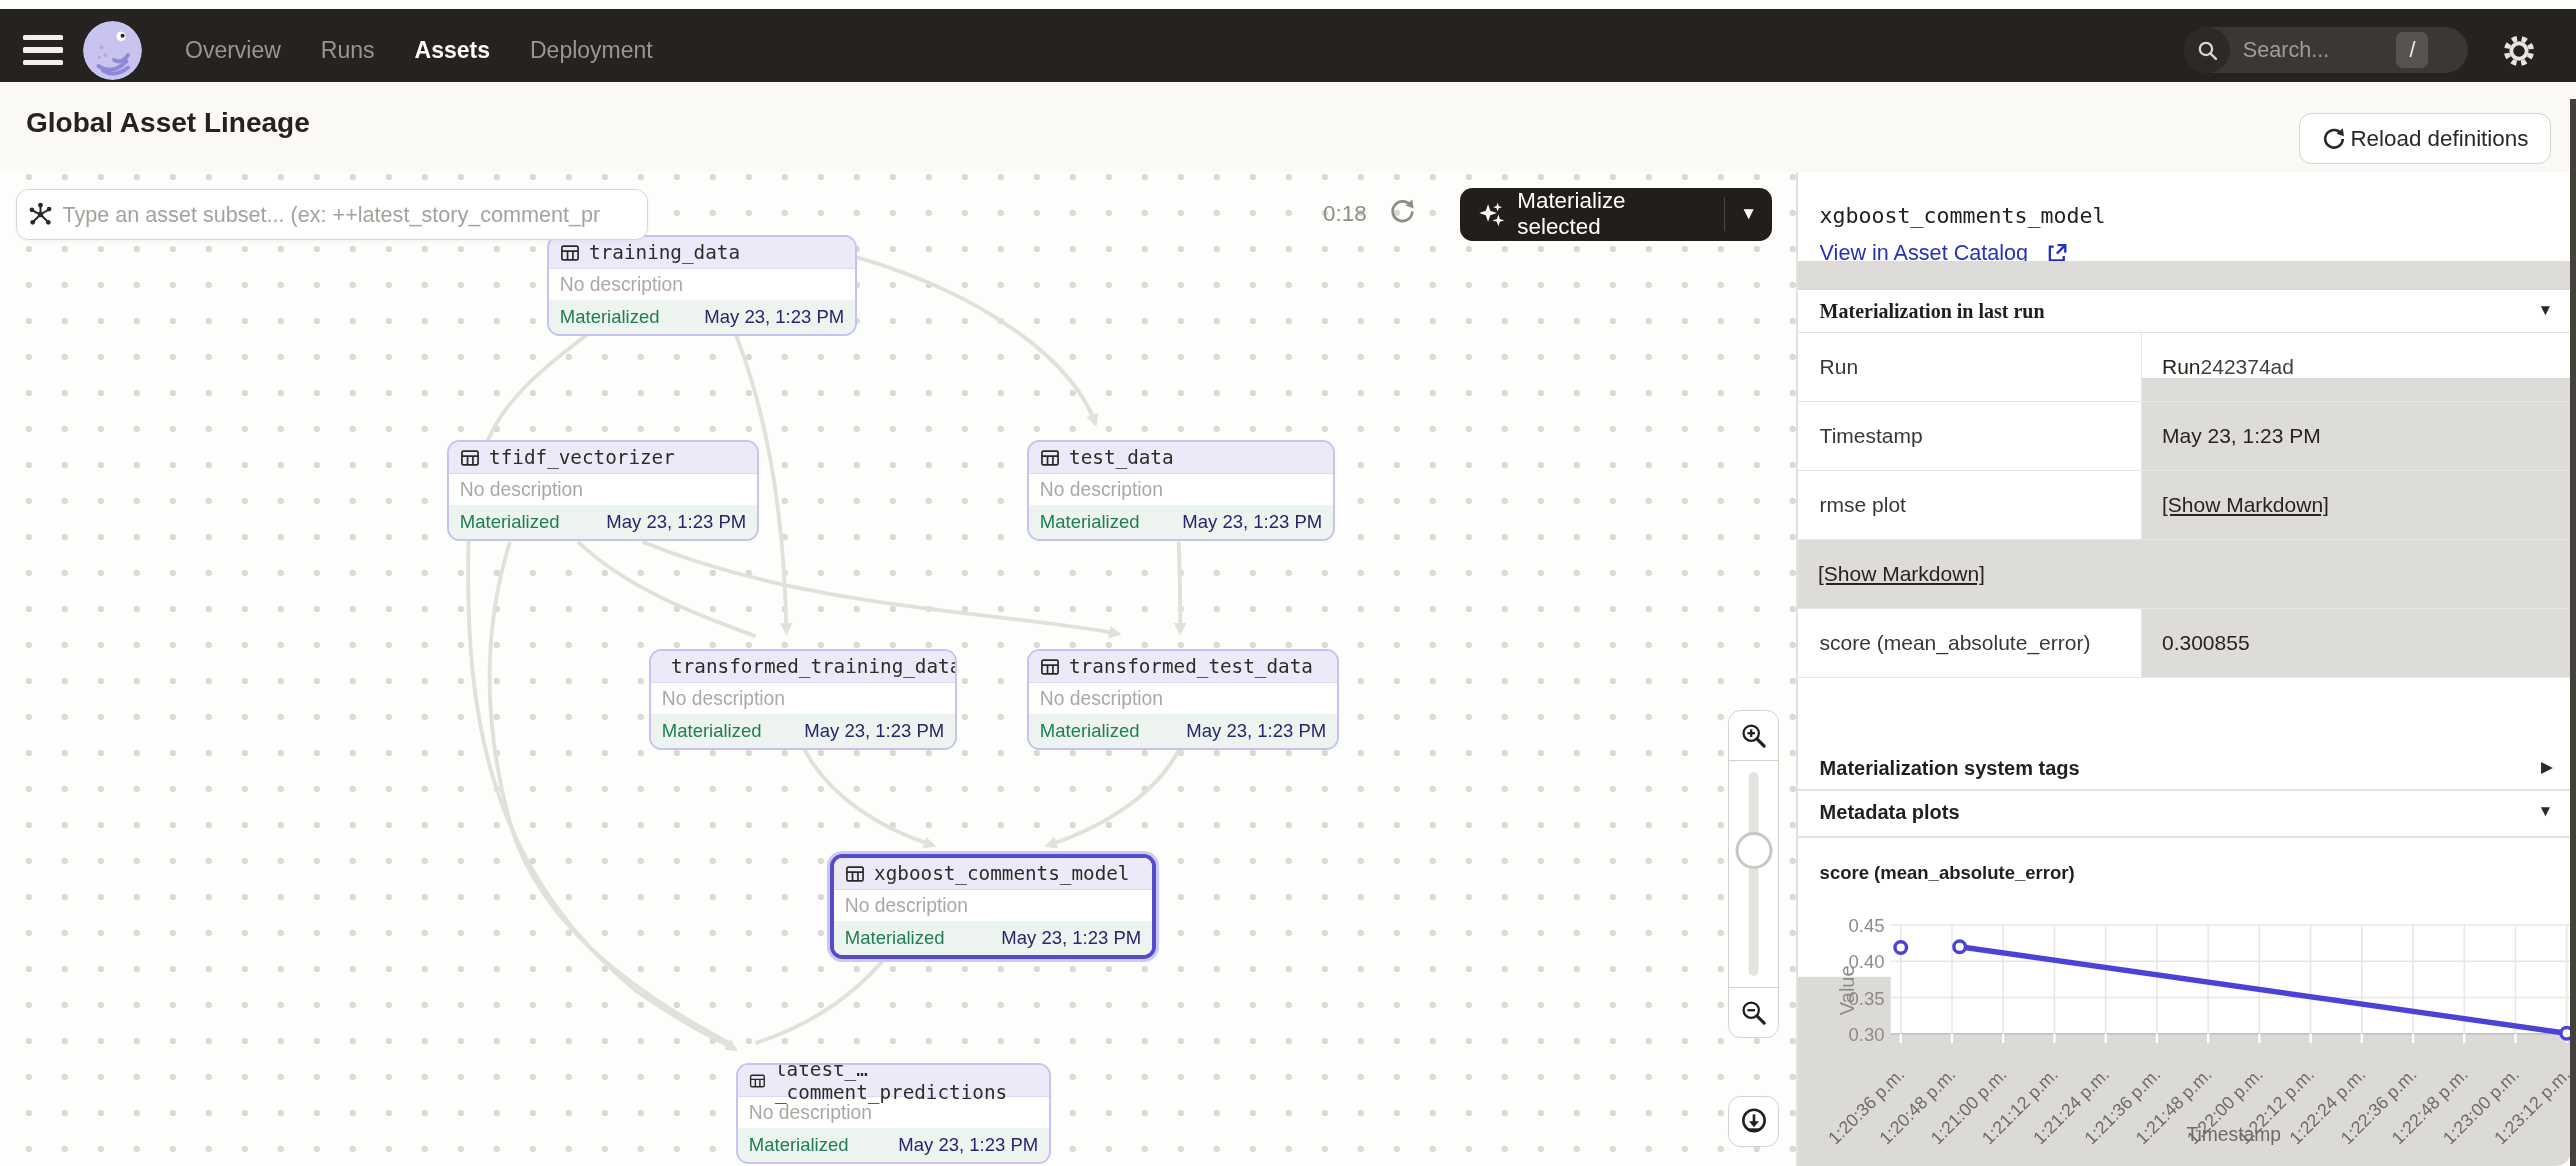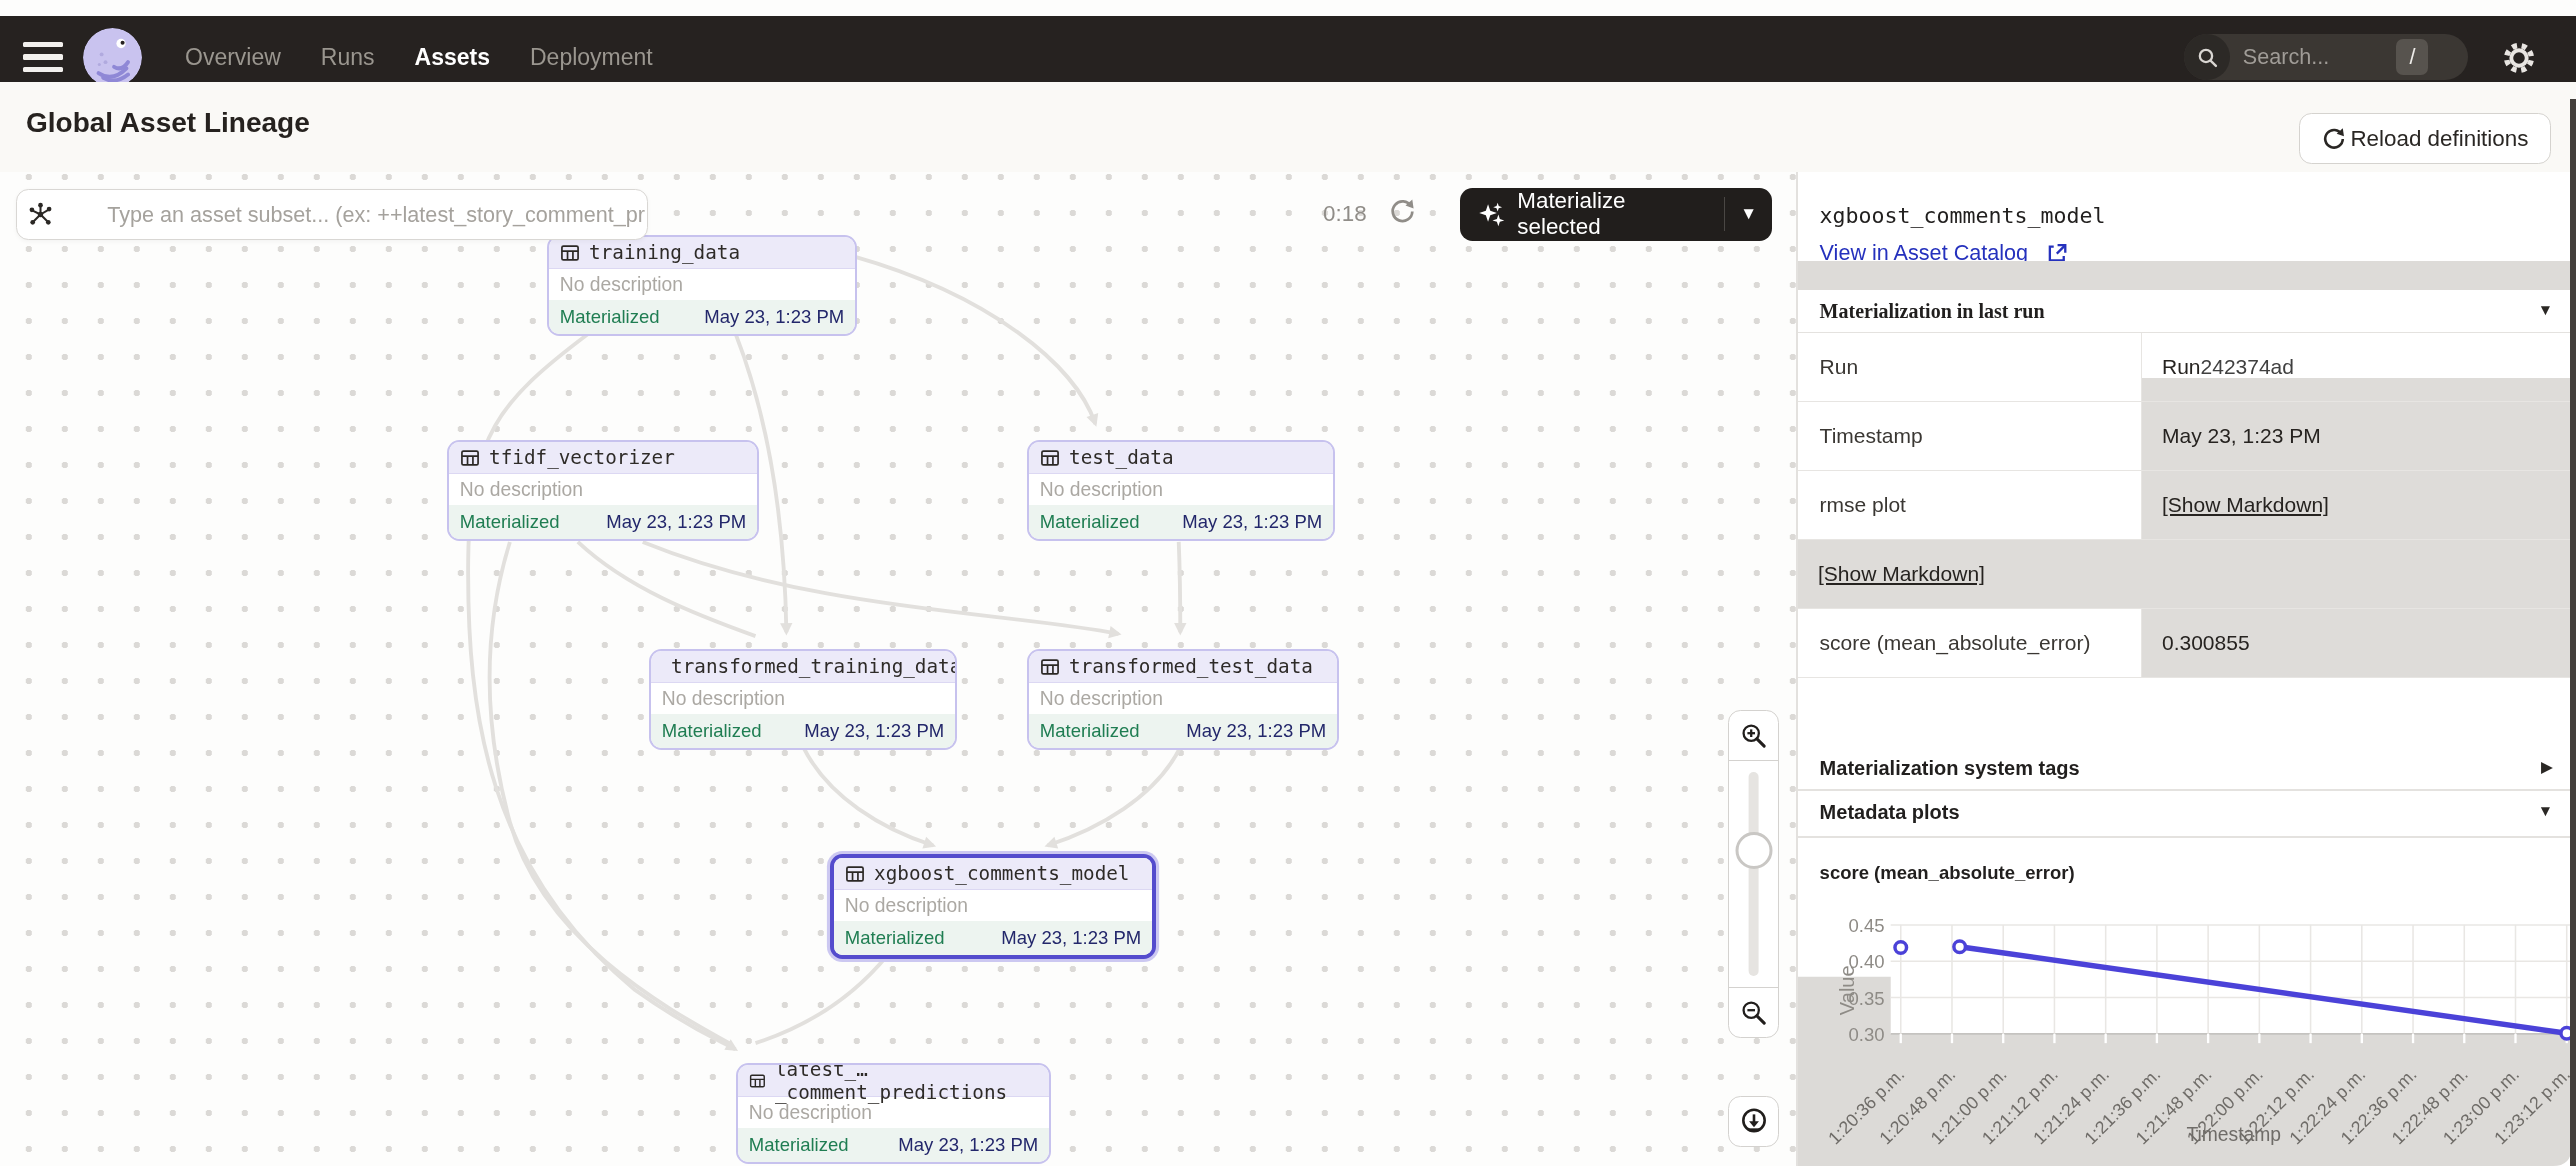--- a/index.html
+++ b/index.html
@@ -1,21 +1,21 @@
 <!DOCTYPE html>
 <html style="font-size:12.4px"><head>
 <meta charset="utf-8">
 <style>
   html,body{margin:0;padding:0;background:#FDFDFC;}
   #root{position:relative;width:2576px;height:1167px;overflow:hidden;
         font-family:"Liberation Sans","DejaVu Sans",sans-serif;color:#26221F;}
   .mono{font-family:"DejaVu Sans Mono","Liberation Mono",monospace;}
 
   
-  #topbar{position:absolute;left:0;top:16px;width:100%;height:82px;background:#262220;
+  #topbar{position:absolute;left:0;top:9px;width:100%;height:82px;background:#262220;
           display:flex;align-items:center;}
   #hamburger{width:40px;height:31px;margin-left:23px;display:flex;flex-direction:column;
              justify-content:space-between;cursor:pointer;}
   #hamburger div{height:5.4px;background:#F2F0ED;border-radius:1.5px;}
   #logo{width:59px;height:59px;border-radius:50%;margin-left:20px;position:relative;overflow:hidden;}
   #nav{display:flex;gap:40px;margin-left:43px;}
   .nav-item{font-size:23px;color:#9A968F;cursor:pointer;}
   .nav-item.active{color:#FFFFFF;font-weight:bold;}
   #search-pill{position:absolute;right:108px;top:18px;width:284px;height:46px;background:#3B3733;
                border-radius:23px;display:flex;align-items:center;}
@@ -39,21 +39,21 @@
   
   #graph{position:absolute;left:0;top:172px;width:1796px;height:994px;background:#FDFDFC;
          background-image:radial-gradient(circle,#DBD9D6 3.1px,transparent 3.5px);
          background-size:36px 36px;background-position:10.8px 23px;overflow:hidden;}
   #panel-divider{position:absolute;left:1796px;top:172px;width:1.5px;height:994px;background:#E3E1DE;}
 
   #subset-input-wrap{position:absolute;left:16px;top:17px;width:630px;height:49px;background:#FFF;
         border:1.5px solid #D9D7D4;border-radius:12.4px;display:flex;align-items:center;
         box-shadow:0 1.5px 4.6px rgba(0,0,0,0.04);}
   #subset-input{border:none;outline:none;font-size:21.6px;color:#3b82f6;flex:1;background:transparent;
-        margin-left:7.7px;text-align:right;}
+        margin-left:7.7px;}
   #subset-input::placeholder{color:#A5A29D;}
   #timer{position:absolute;left:1323px;top:29px;font-size:22.4px;color:#908D88;}
   #timer-refresh{position:absolute;left:1388px;top:25px;cursor:pointer;}
   #materialize-btn{position:absolute;left:1460px;top:15.5px;width:312px;height:53px;background:#211E1C;
         border-radius:12.4px;display:flex;align-items:center;color:#FFF;cursor:pointer;}
   #materialize-label{font-size:22.4px;margin-left:10.8px;}
   #materialize-divider{width:1.5px;height:34px;background:#4A4744;margin-left:18.5px;}
   #materialize-caret{width:49px;text-align:center;font-size:17px;color:#FFF;}
 
   

